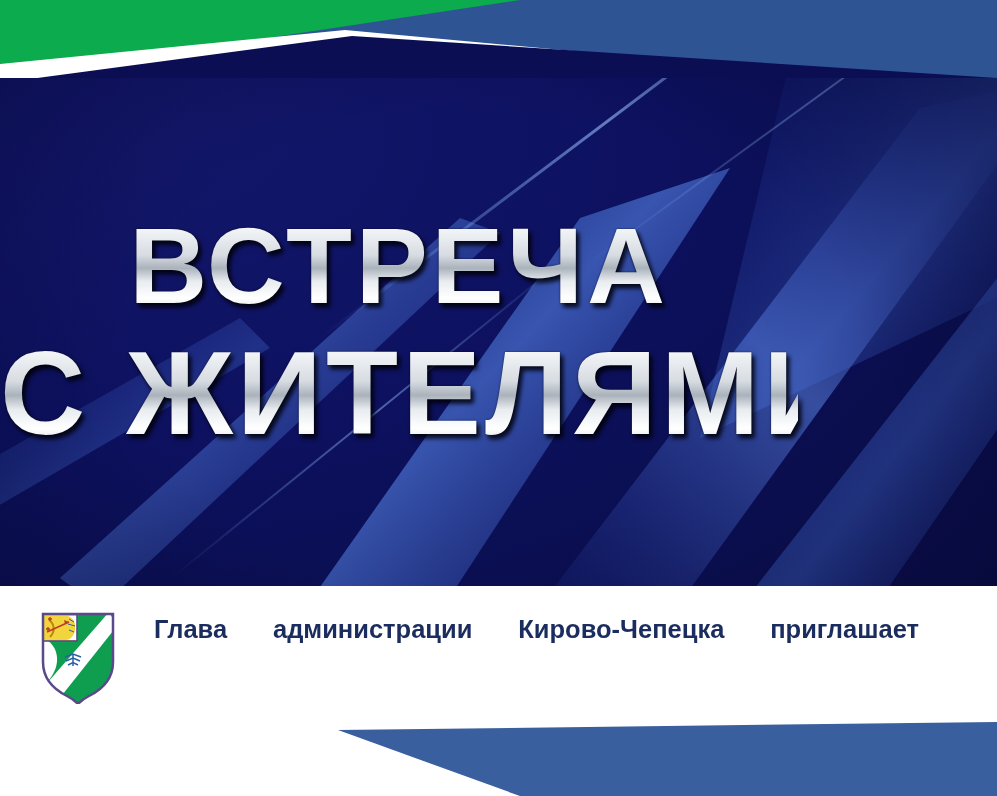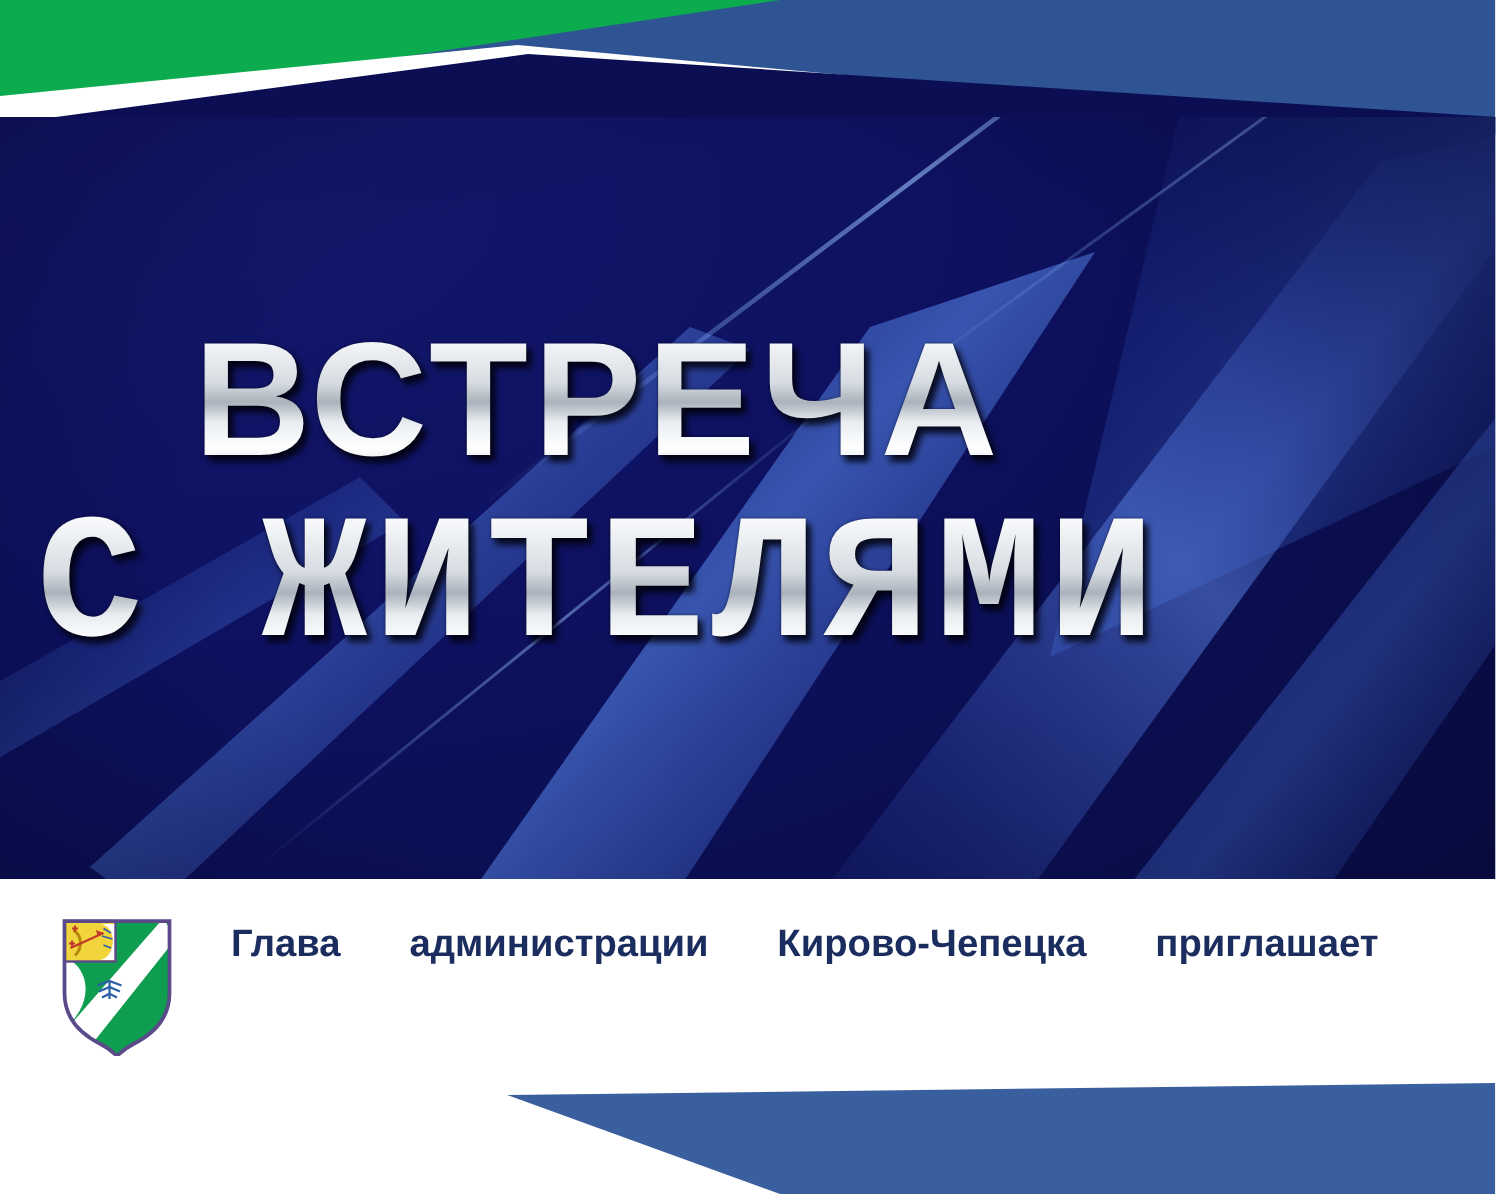--- a/index.html
+++ b/index.html
@@ -50,21 +50,21 @@
         #e8ecf0 64%,
         #ffffff 80%,
         #c9d0d8 100%);
     -webkit-background-clip:text;
     background-clip:text;
     color:transparent;
     -webkit-text-fill-color:transparent;
     filter:drop-shadow(3px 4px 2px rgba(0,0,6,.72)) drop-shadow(0 0 1px rgba(0,0,20,.6));
   }
   .hero-line.l1{font-size:108px;margin-bottom:14px;}
-  .hero-line.l2{font-size:118px;font-family:Liberation Mono, monospace;}
+  .hero-line.l2{font-size:118px;}
 
   
   #bottom{
     position:absolute;left:0;top:586px;width:997px;height:210px;background:#ffffff;
     overflow:hidden;
   }
   #bottom-deco{position:absolute;left:0;top:0;width:997px;height:210px;}
   #bottom-deco svg{display:block;width:997px;height:210px;}
 
   #caption-row{

